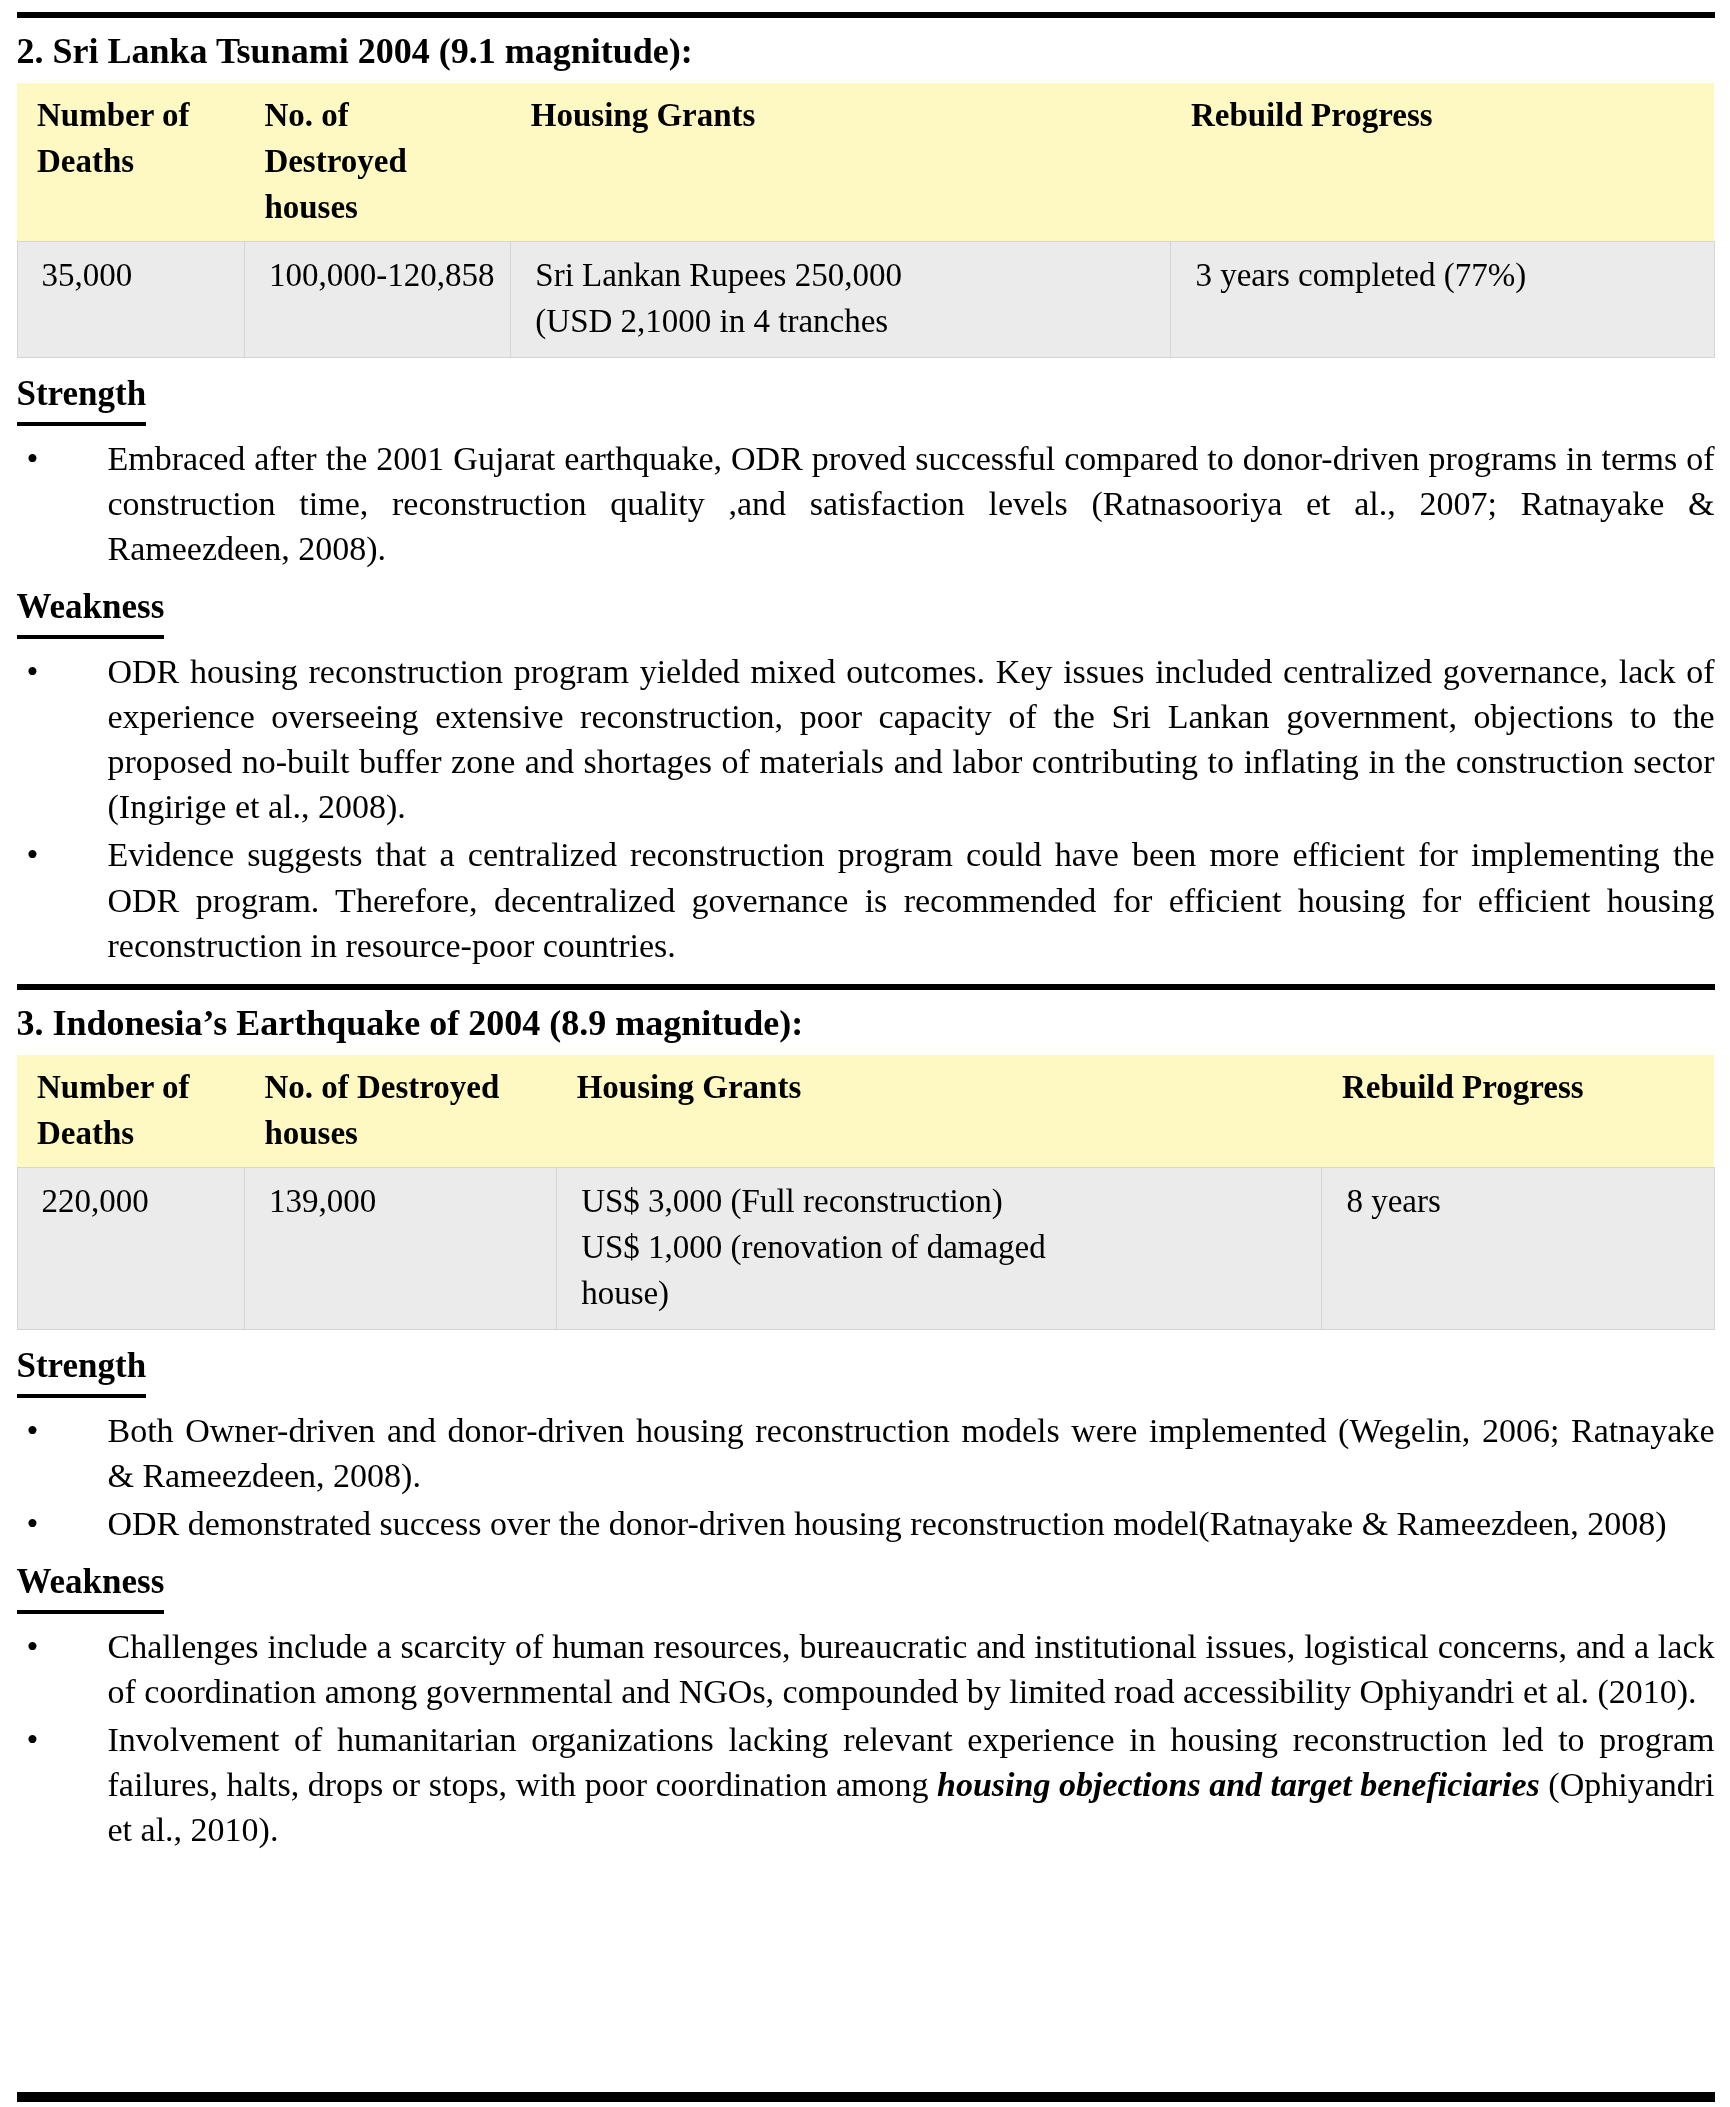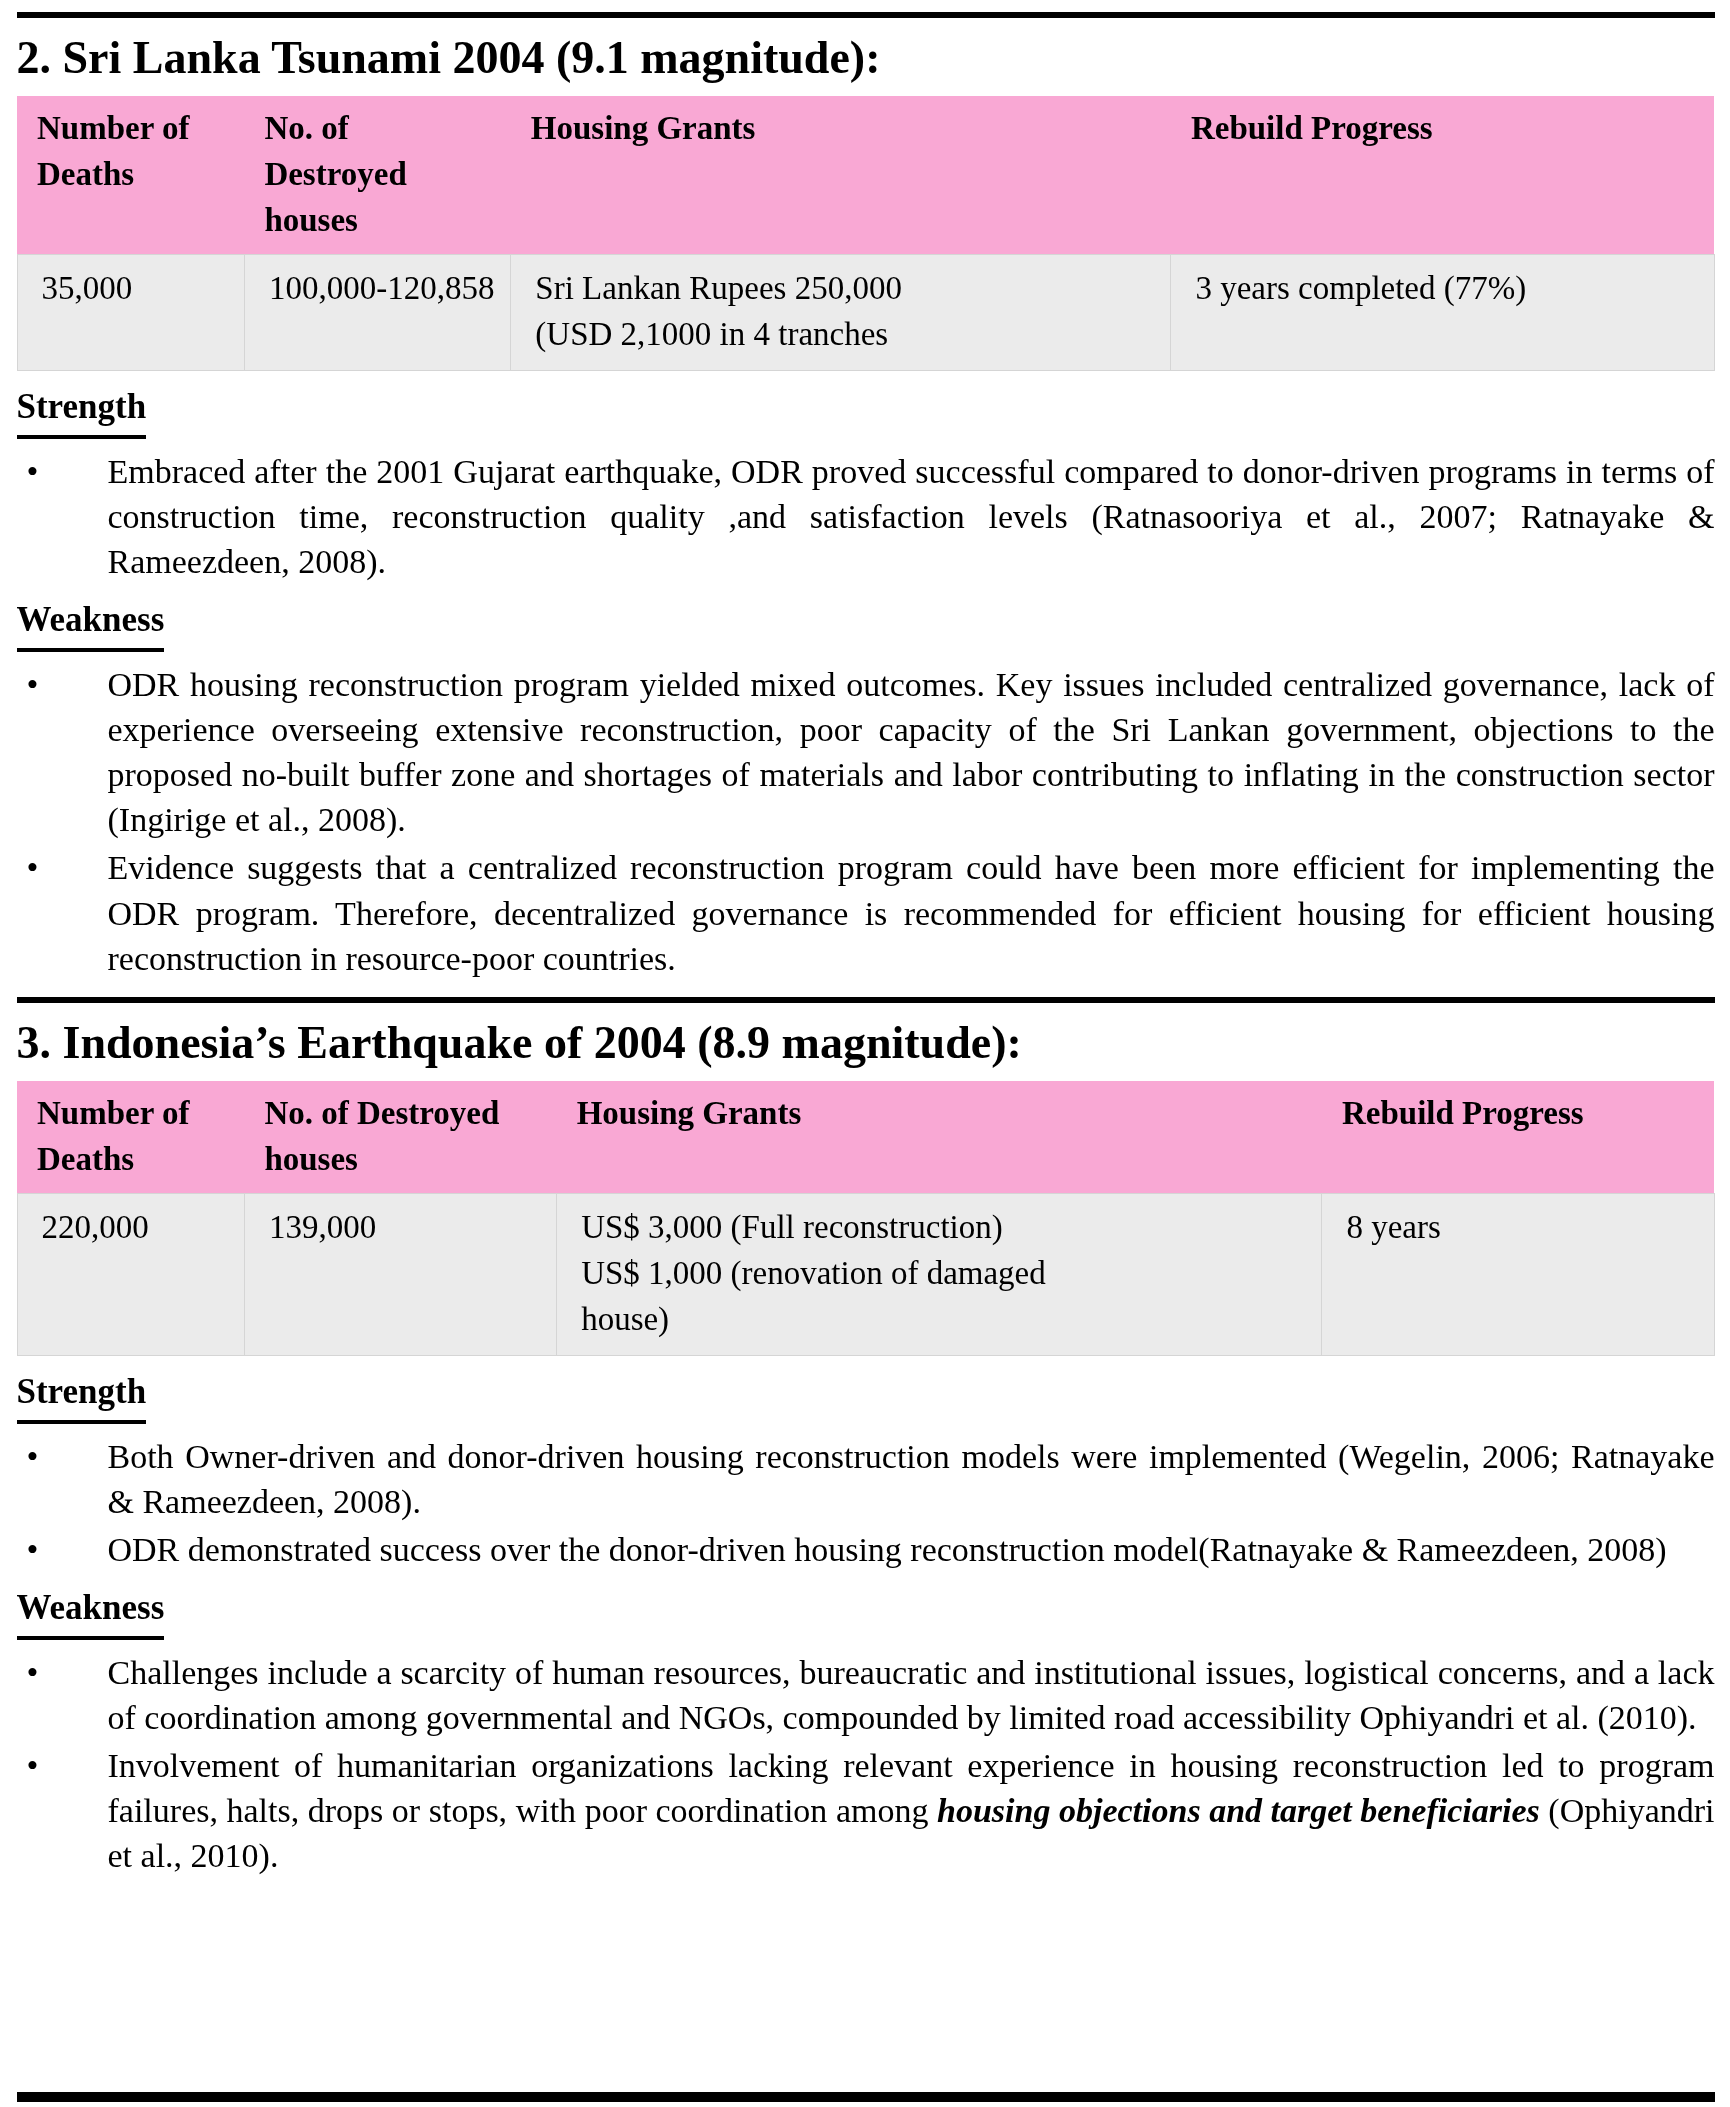--- a/index.html
+++ b/index.html
@@ -26,32 +26,32 @@
     border: none;
     margin: 0;
     height: 6.4px;
     background: #000000;
     width: 100%;
     flex: 0 0 auto;
   }
   .rule-mid { margin-top: 13px; }
   .rule-bottom { height: 9.2px; margin-top: auto; margin-bottom: 6.4px; }
   .section-heading {
-    font-size: 46px;
+    font-size: 36px;
     font-weight: 700;
     line-height: 1.3;
     margin: 10px 0 8.3px 0;
   }
   .info-table {
     width: 100%;
     border-collapse: collapse;
     table-layout: fixed;
   }
   .info-table th {
-    background: #f9a8d4;
+    background: #fef9c3;
     font-weight: 700;
     font-size: 33px;
     line-height: 1.38;
     text-align: left;
     vertical-align: top;
     padding: 10px 11px 11px 20px;
     white-space: pre-line;
     border: none;
   }
   .info-table td {

